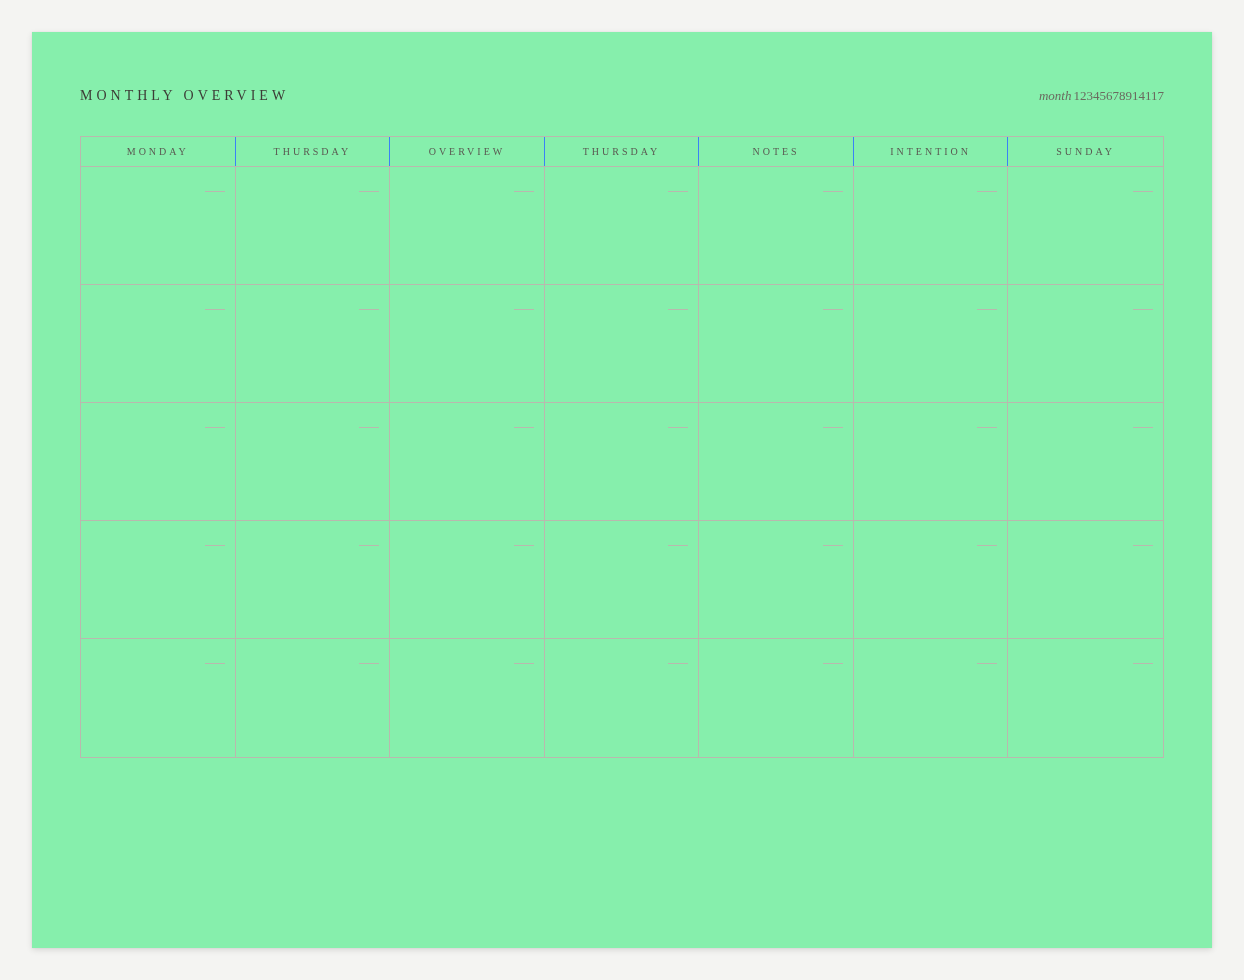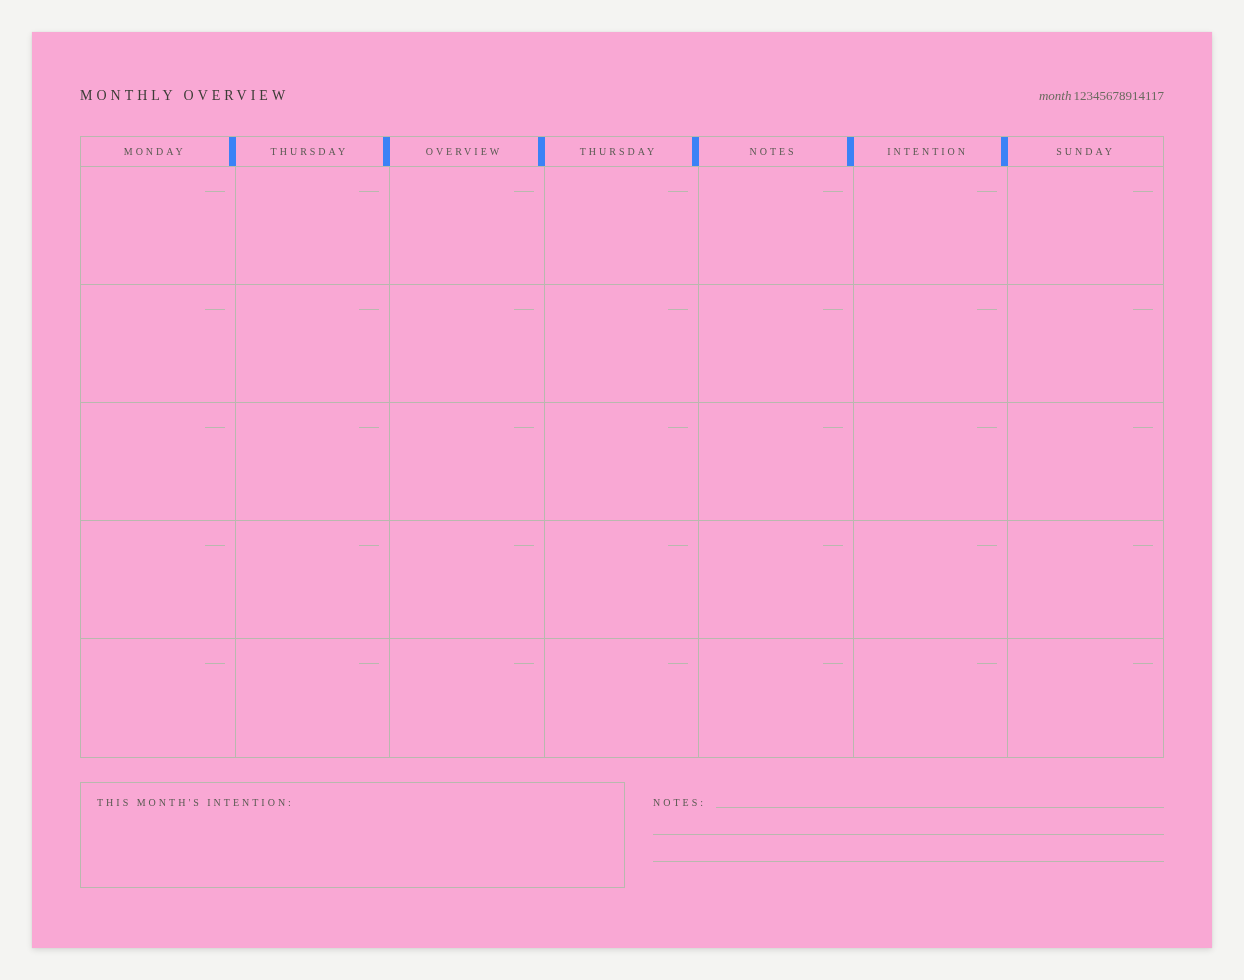--- a/index.html
+++ b/index.html
@@ -4,21 +4,21 @@
 <style>
   * { box-sizing: border-box; margin: 0; padding: 0; }
   body {
     background: #f4f4f2;
     font-family: Georgia, 'Times New Roman', serif;
     width: 1244px;
     height: 980px;
     padding: 32px;
   }
   .sheet {
-    background: #f9a8d4;
+    background: #86efac;
     width: 100%;
     height: 100%;
     box-shadow: 0 2px 6px rgba(0,0,0,0.12), 0 0 1px rgba(0,0,0,0.1);
     padding: 56px 48px 40px 48px;
     display: flex;
     flex-direction: column;
     color: #4a4a44;
   }
   .header {
     display: flex;
@@ -59,21 +59,21 @@
     display: grid;
     grid-template-columns: repeat(7, 1fr);
     border-bottom: 1px solid #b9b8ae;
   }
   .day-head {
     text-align: center;
     font-size: 10px;
     letter-spacing: 3px;
     color: #5a5a52;
     padding: 9px 0;
-    border-right: 7px solid #3b82f6;
+    border-right: 1px solid #3b82f6;
     font-family: Georgia, serif;
   }
   .day-head:last-child { border-right: none; }
   .cal-body {
     display: grid;
     grid-template-columns: repeat(7, 1fr);
     grid-template-rows: repeat(5, 118px);
   }
   .cell {
     border-right: 1px solid #b9b8ae;
@@ -199,27 +199,14 @@
       <div class="cell"></div>
       <div class="cell"></div>
       <div class="cell"></div>
       <div class="cell"></div>
       <div class="cell"></div>
       <div class="cell"></div>
       <div class="cell"></div>
     </div>
   </div>
 
-  <div class="footer">
-    <div class="intention">
-      <span>THIS MONTH'S INTENTION:</span>
-    </div>
-    <div class="notes">
-      <div class="notes-row">
-        <span class="notes-label">NOTES:</span>
-        <div class="notes-line"></div>
-      </div>
-      <div class="notes-line-full"></div>
-      <div class="notes-line-full"></div>
-    </div>
-  </div>
 
 </div>
 
 </body></html>

